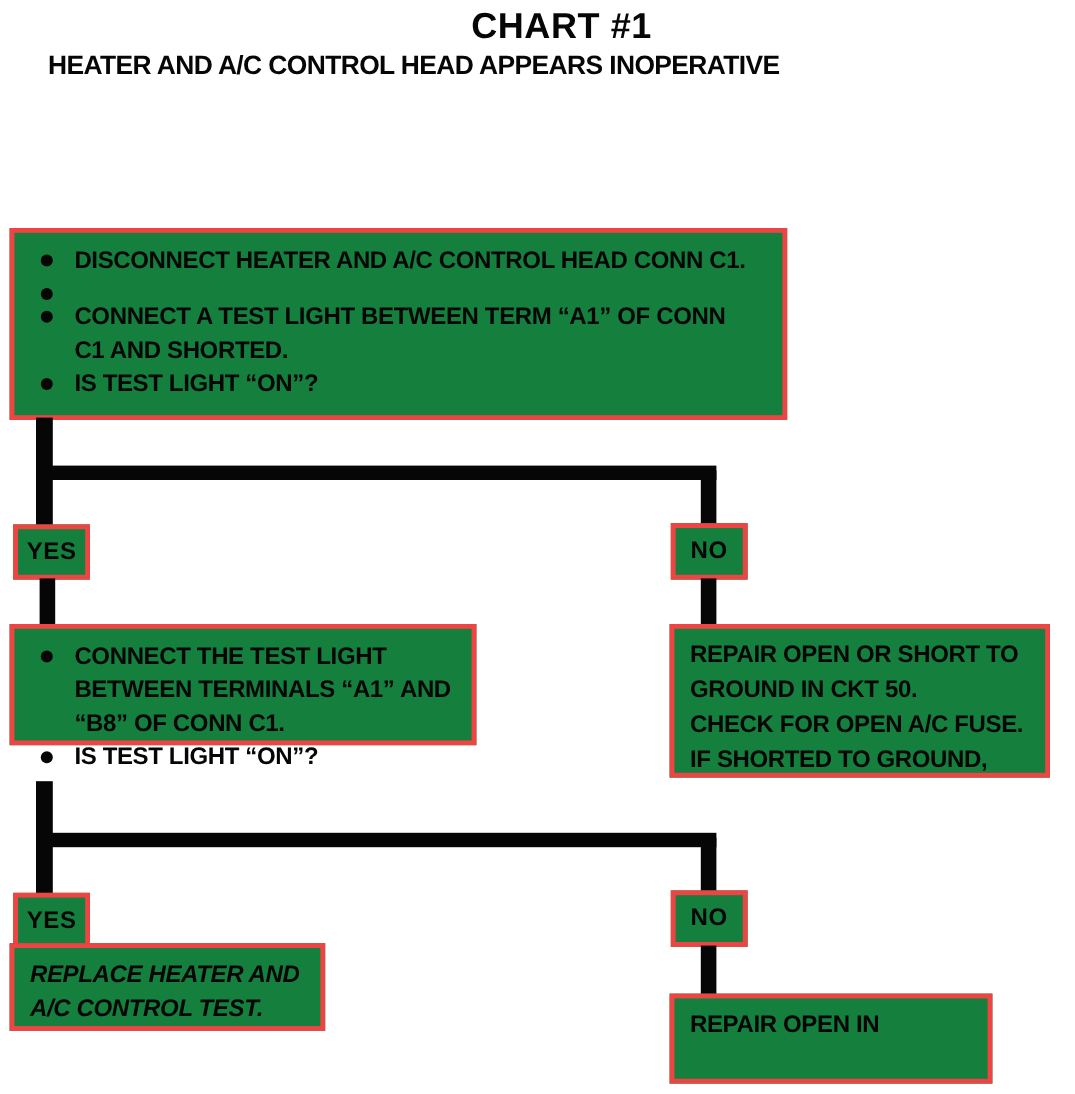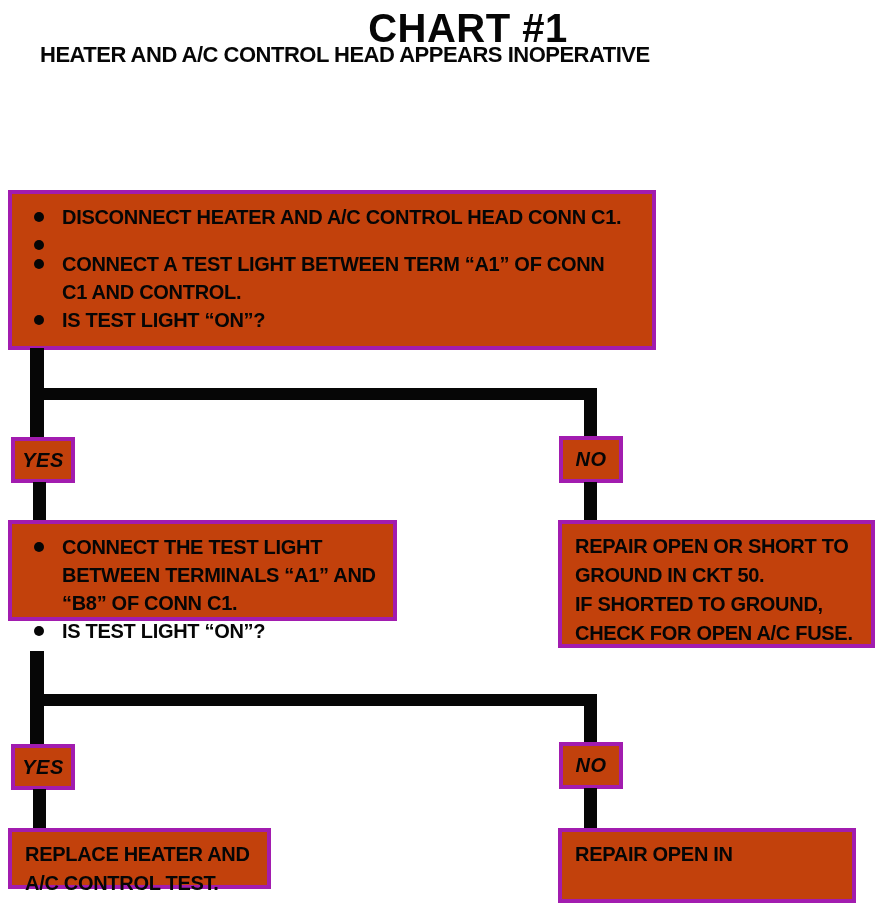--- a/index.html
+++ b/index.html
@@ -7,48 +7,48 @@
     position:relative;
     width:896px;height:912px;
     background:#ffffff;
     font-family:"Liberation Sans", sans-serif;
     color:#060606;
     overflow:hidden;
   }
   .title{
     position:absolute;top:6px;left:40px;right:0;
     text-align:center;
-    font-size:40px;font-weight:700;letter-spacing:0.5px;
+    font-size:30px;font-weight:700;letter-spacing:0.5px;
   }
   .subtitle{
     position:absolute;top:42px;left:40px;right:0;
     text-align:left;
     font-size:22px;font-weight:700;letter-spacing:-0.5px;
   }
   .fbox{
     position:absolute;
-    border:4px solid #a21caf;
-    background:#c2410c;
+    border:4px solid #ef4444;
+    background:#15803d;
     box-sizing:border-box;
     text-align:center;
   }
   .box-body{padding:9px 6px 0 22px;}
   .row{display:flex;align-items:flex-start;line-height:28px;}
   .dot{flex:none;width:10px;height:10px;border-radius:50%;background:#060606;margin:9px 0 0 0;}
   .gap{flex:none;width:18px;}
   .indent{flex:none;width:28px;}
   .txt{
     font-size:20px;font-weight:700;letter-spacing:-0.3px;
     white-space:nowrap;
   }
   .plain-body{padding:8px 22px 0 13px;}
   .plain-body .row{line-height:29px;}
   .label-box{
     display:flex;align-items:center;justify-content:center;
-    font-size:20px;font-weight:700;letter-spacing:0.5px;font-style:italic;
+    font-size:20px;font-weight:700;letter-spacing:0.5px;
   }
   .line{position:absolute;background:#060606;}
 </style>
 </head>
 <body>
 
 <div class="canvas">
 
   <div class="title">CHART #1</div>
   <div class="subtitle">HEATER AND A/C CONTROL HEAD APPEARS INOPERATIVE</div>
@@ -64,21 +64,21 @@
         <span class="dot"></span>
           <span class="gap"></span>
       </div>
       <div class="row">
         <span class="dot"></span>
           <span class="gap"></span>
         <span class="txt">CONNECT A TEST LIGHT BETWEEN TERM “A1” OF CONN</span>
       </div>
       <div class="row">
         <span class="indent"></span>
-        <span class="txt">C1 AND CONTROL.</span>
+        <span class="txt">C1 AND SHORTED.</span>
       </div>
       <div class="row">
         <span class="dot"></span>
           <span class="gap"></span>
         <span class="txt">IS TEST LIGHT “ON”?</span>
       </div>
     </div>
   </div>
 
   <div class="line" style="left:30px;top:348px;width:14px;height:92px;"></div>
@@ -120,54 +120,54 @@
 
   <div class="fbox" style="left:558px;top:520px;width:317px;height:128px;">
     <div class="plain-body">
       <div class="row">
           <span class="txt">REPAIR OPEN OR SHORT TO</span>
         </div>
       <div class="row">
           <span class="txt">GROUND IN CKT 50.</span>
         </div>
       <div class="row">
-          <span class="txt">IF SHORTED TO GROUND,</span>
+          <span class="txt">CHECK FOR OPEN A/C FUSE.</span>
         </div>
       <div class="row">
-          <span class="txt">CHECK FOR OPEN A/C FUSE.</span>
+          <span class="txt">IF SHORTED TO GROUND,</span>
         </div>
     </div>
   </div>
 
   <div class="line" style="left:30px;top:651px;width:14px;height:94px;"></div>
   <div class="line" style="left:30px;top:694px;width:567px;height:12px;"></div>
   <div class="line" style="left:584px;top:698px;width:13px;height:45px;"></div>
 
   <div class="fbox label-box" style="left:11px;top:744px;width:64px;height:46px;">
     <span>YES</span>
   </div>
   <div class="fbox label-box" style="left:559px;top:742px;width:64px;height:47px;">
     <span>NO</span>
   </div>
 
   <div class="line" style="left:33px;top:789px;width:13px;height:40px;"></div>
   <div class="line" style="left:584px;top:788px;width:13px;height:41px;"></div>
 
-  <div class="fbox" style="left:8px;top:828px;width:263px;height:61px;">
+  <div class="fbox" style="left:8px;top:786px;width:263px;height:73px;font-style:italic;">
     <div class="plain-body">
       <div class="row">
           <span class="txt">REPLACE HEATER AND</span>
         </div>
       <div class="row">
           <span class="txt">A/C CONTROL TEST.</span>
         </div>
     </div>
   </div>
 
-  <div class="fbox" style="left:558px;top:828px;width:298px;height:75px;">
+  <div class="fbox" style="left:558px;top:828px;width:269px;height:75px;">
     <div class="plain-body">
       <div class="row">
           <span class="txt">REPAIR OPEN IN</span>
         </div>
     </div>
   </div>
 
 </div>
 
 </body></html>

